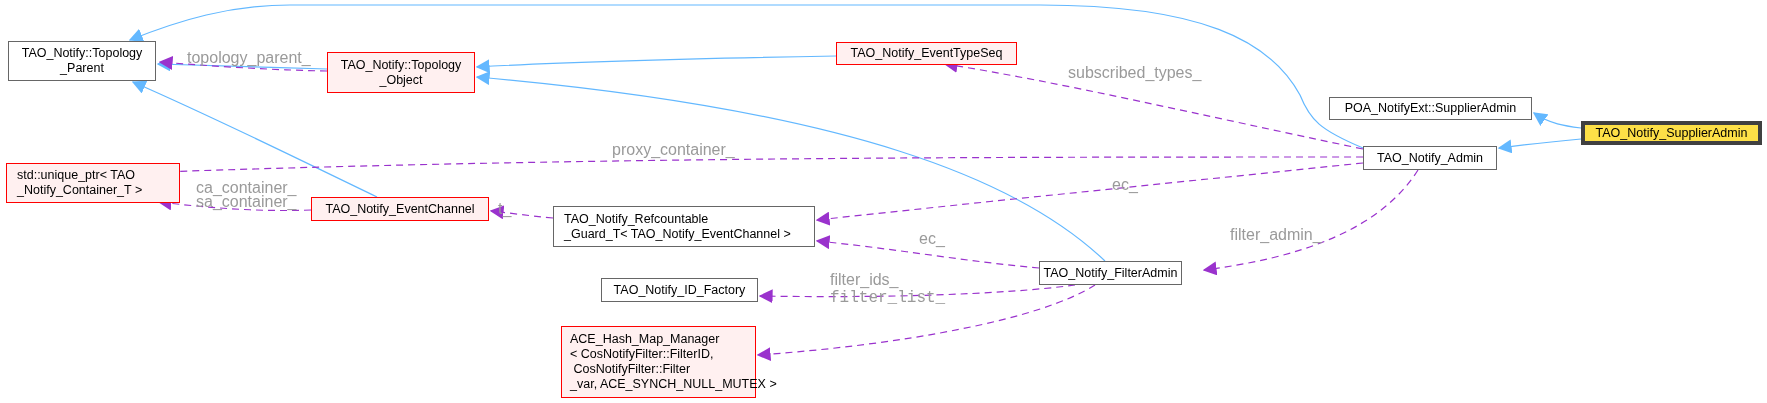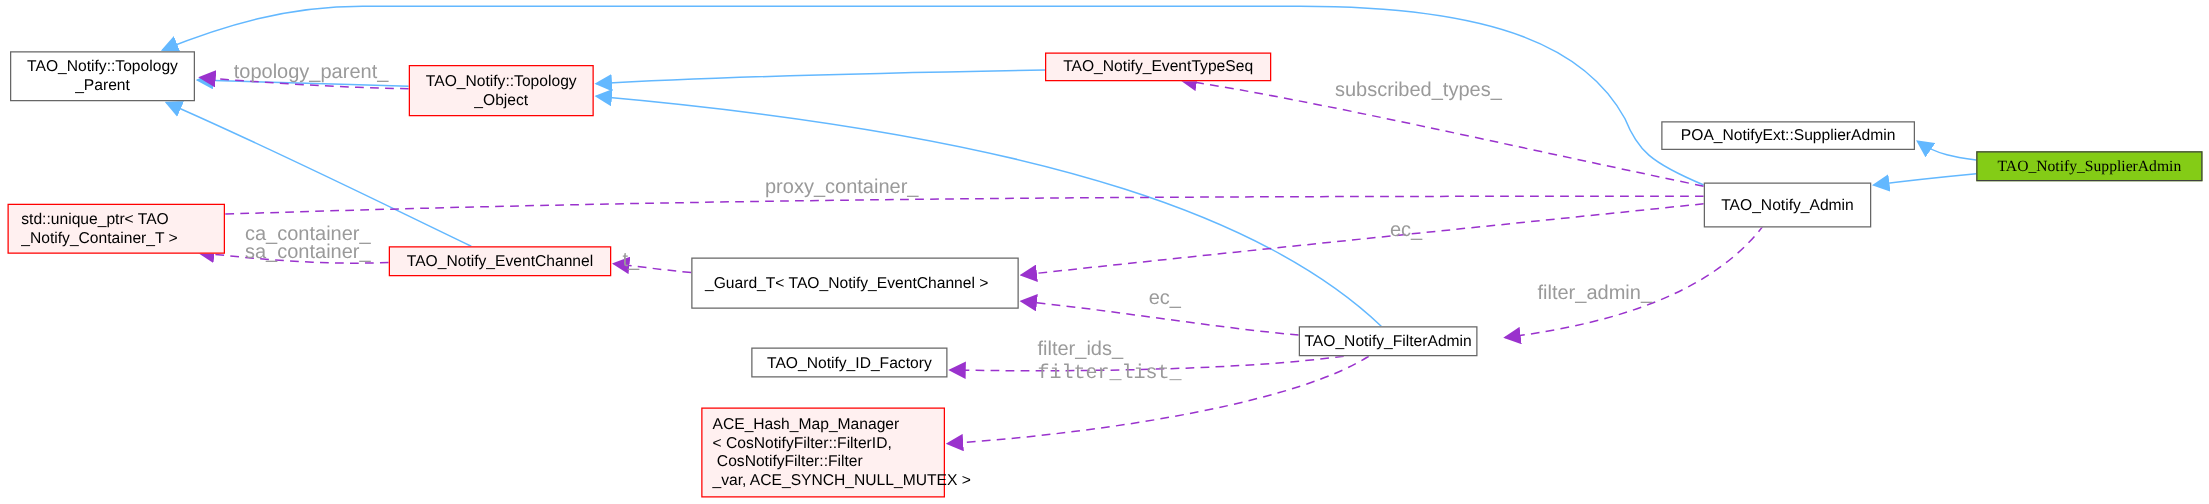--- a/index.html
+++ b/index.html
@@ -4,21 +4,21 @@
 <style>
   html, body { margin: 0; padding: 0; background: #ffffff; }
   body { width: 1767px; height: 403px; position: relative; overflow: hidden;
          font-family: "Liberation Sans", sans-serif; }
   #canvas { position: absolute; left: 0; top: 0; width: 1767px; height: 403px; }
   .node { position: absolute; box-sizing: border-box; font-size: 12.5px; color: #000;
           display: flex; flex-direction: column; justify-content: center; line-height: 15px;
           cursor: pointer; }
   .node.plain { background: #ffffff; border: 1px solid #666666; }
   .node.red { background: #fff0f0; border: 1px solid #ff0000; }
-  .node.focus { background: #84cc16; border: 1px solid #404040; font-family: Liberation Serif, serif; }
+  .node.focus { background: #fde047; border: 4px solid #404040; }
   .node.center { text-align: center; align-items: center; }
   .node.left { text-align: left; padding-left: 10px; }
   .node span { white-space: pre; display: block; }
   .elabel { position: absolute; font-size: 16px; color: #9a9a9a; white-space: pre; line-height: 14px; }
 </style>
 </head>
 <body>
 
 <svg id="canvas" xmlns="http://www.w3.org/2000/svg" width="1767" height="403">
   <defs>
@@ -64,27 +64,28 @@
 <div class="node plain center" style="left:1329px;top:97px;width:203px;height:23px;">
   <span>POA_NotifyExt::SupplierAdmin</span>
 </div>
 <div class="node focus center" style="left:1581px;top:121px;width:181px;height:24px;">
   <span>TAO_Notify_SupplierAdmin</span>
 </div>
 <div class="node red left" style="left:6px;top:163px;width:174px;height:40px;">
   <span>std::unique_ptr&lt; TAO</span>
   <span>_Notify_Container_T &gt;</span>
 </div>
-<div class="node plain center" style="left:1363px;top:146px;width:134px;height:36px;">
+<div class="node plain center" style="left:1363px;top:146px;width:134px;height:24px;">
   <span>TAO_Notify_Admin</span>
 </div>
 <div class="node red center" style="left:311px;top:197px;width:178px;height:24px;">
   <span>TAO_Notify_EventChannel</span>
 </div>
 <div class="node plain left" style="left:553px;top:206px;width:262px;height:41px;">
+  <span>TAO_Notify_Refcountable</span>
   <span>_Guard_T&lt; TAO_Notify_EventChannel &gt;</span>
 </div>
 <div class="node plain center" style="left:1039px;top:261px;width:143px;height:24px;">
   <span>TAO_Notify_FilterAdmin</span>
 </div>
 <div class="node plain center" style="left:601px;top:278px;width:157px;height:24px;">
   <span>TAO_Notify_ID_Factory</span>
 </div>
 <div class="node red left" style="left:561px;top:326px;width:195px;height:72px;padding-left:8px;">
   <span>ACE_Hash_Map_Manager</span>

